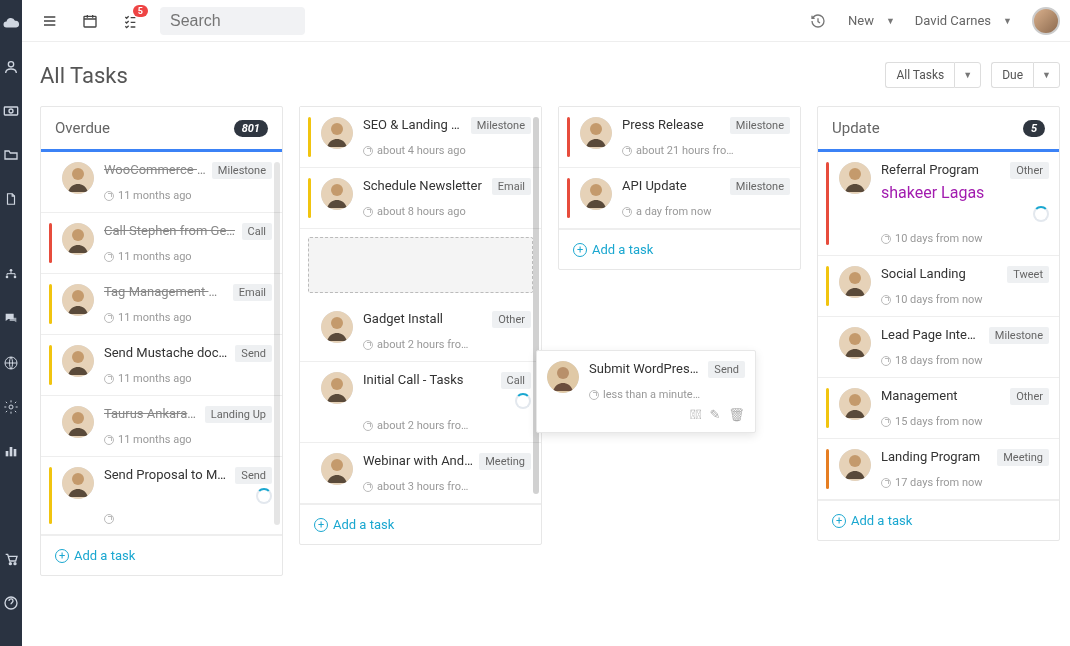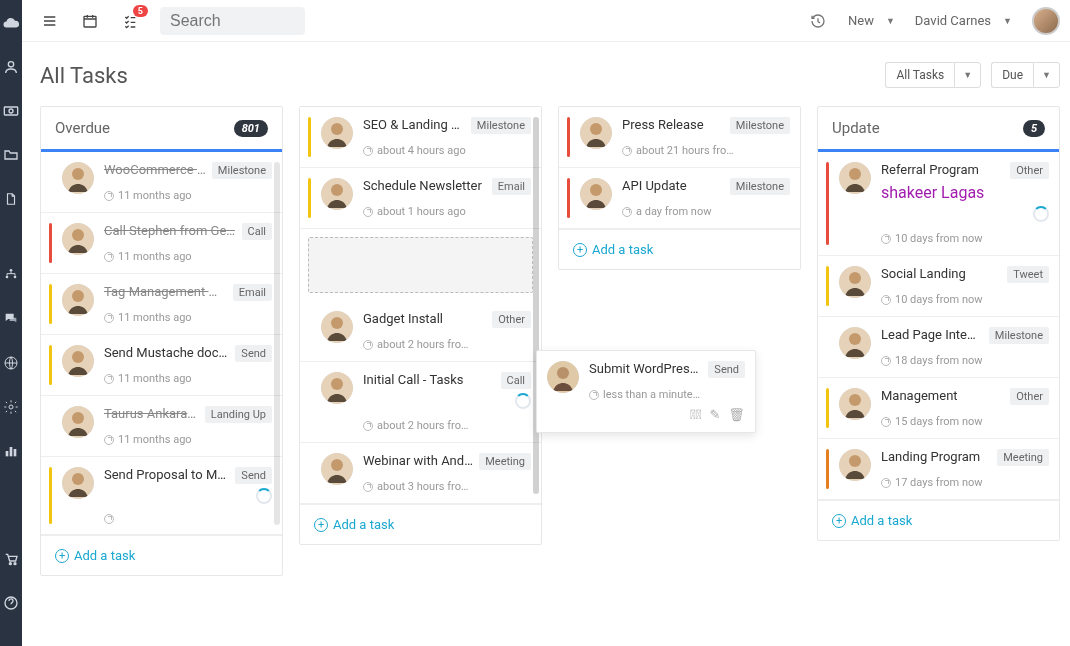--- a/index.html
+++ b/index.html
@@ -395,21 +395,21 @@
                   </svg>
                 </div>
       <div class="card-body">
         <div class="title-row">
           <div class="title ">Schedule Newsletter</div>
           <div class="tag">Email</div>
         </div>
 
         <div class="meta">
                     <span class="clk"></span>
-                    <span>about 1 hours ago</span>
+                    <span>about 8 hours ago</span>
                   </div>
 
       </div>
               </div>
               <div class="dropzone"></div>
               <div class="card">
       <div class="stripe s-none"></div>
       <div class="av">
                   <svg viewBox="0 0 32 32">
                     <circle cx="16" cy="16" r="16" fill="#e6d2b8"></circle>

